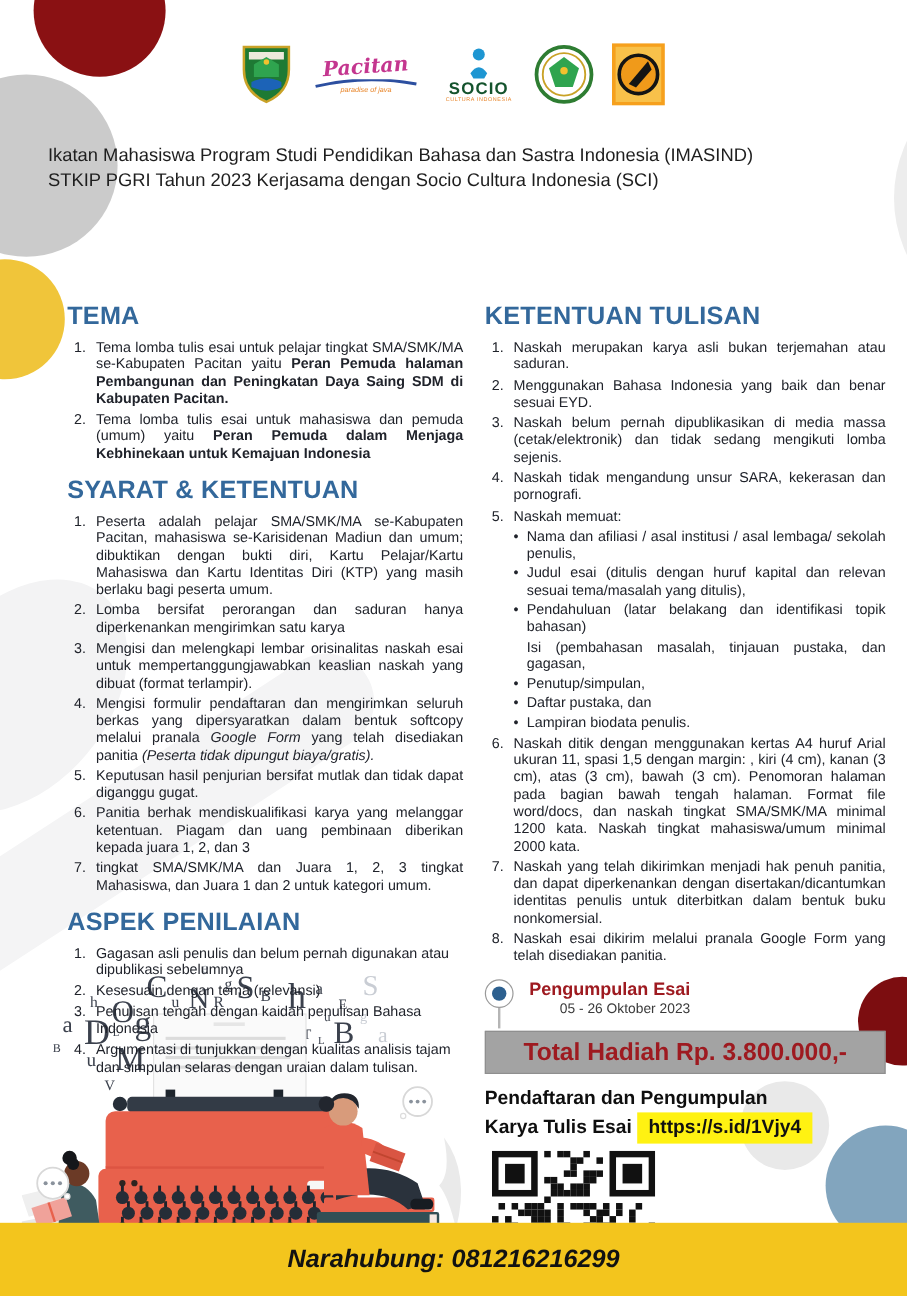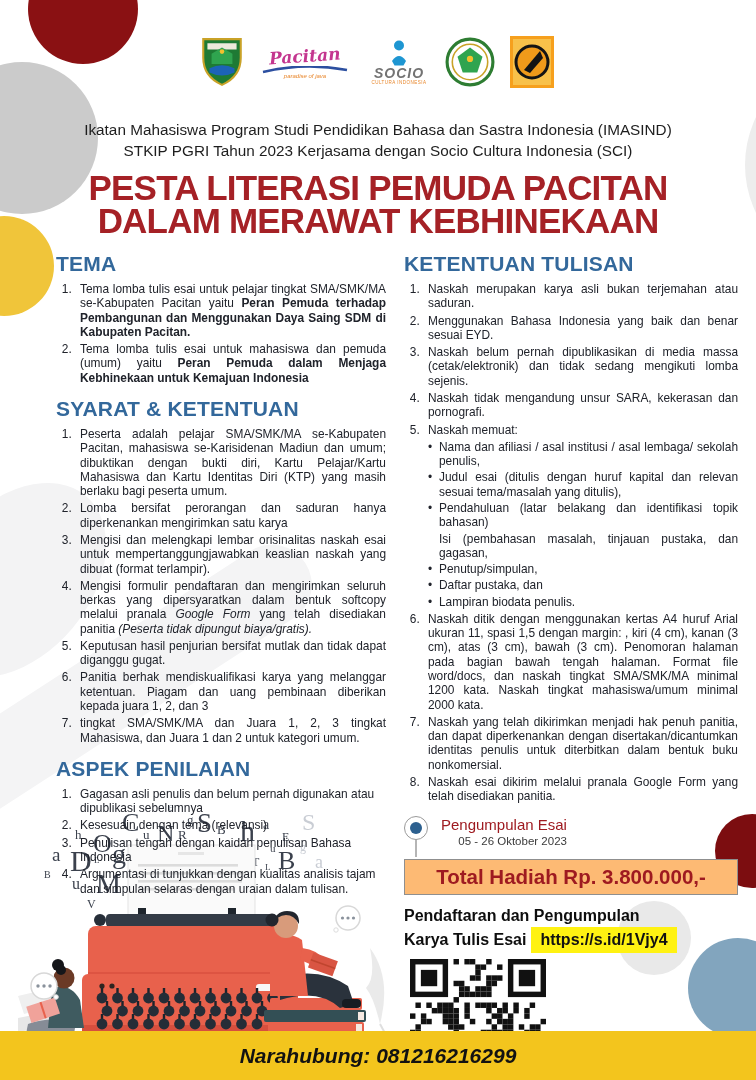--- a/index.html
+++ b/index.html
@@ -20,24 +20,24 @@
           transform:rotate(40deg);border-radius:50%;z-index:0;}
   
   .logos{position:absolute;top:36px;left:0;right:0;display:flex;justify-content:center;
          align-items:center;gap:14px;z-index:2;}
   .logo{display:flex;flex-direction:column;align-items:center;justify-content:center;}
   .paradise{position:relative;width:96px;text-align:center;}
   .paradise .script{font-family:"DejaVu Serif",serif;font-style:italic;font-weight:bold;
                     font-size:17px;color:#C4368F;transform:rotate(-4deg);}
   .paradise .tag{font-size:6px;color:#E8862B;font-style:italic;margin-top:-2px;}
   .socio{width:64px;text-align:center;}
-  .socio .word{font-size:14px;font-weight:bold;color:#737373;letter-spacing:1px;line-height:1;font-style:italic;}
+  .socio .word{font-size:14px;font-weight:bold;color:#14532d;letter-spacing:1px;line-height:1;}
   .socio .sub{font-size:4.5px;color:#E8862B;letter-spacing:0.5px;}
   
-  .org{position:absolute;top:120px;left:40px;right:40px;text-align:center;font-size:15.3px;
+  .org{position:absolute;top:120px;left:40px;right:40px;font-size:15.3px;
        color:#1E1E1E;line-height:1.35;z-index:2;}
   .title{position:absolute;top:172px;left:0;right:0;text-align:center;font-weight:bold;
          font-size:35px;line-height:0.94;color:#A52126;letter-spacing:-0.8px;z-index:2;}
   
   .columns{position:absolute;top:252px;left:0;right:0;display:flex;
            padding:0 18px 0 56px;gap:18px;z-index:2;}
   .col-left{flex:0 0 330px;}
   .col-right{flex:1;min-width:0;}
   section{margin-bottom:12px;}
   h2{margin:0 0 6px 0;font-size:21px;color:#33689B;letter-spacing:0.2px;}
@@ -49,36 +49,36 @@
   .bullets li{position:relative;padding-left:11px;margin-bottom:2px;text-align:justify;}
   .bullets li::before{content:"\2022";position:absolute;left:0;top:0;}
   .bullets li.nomark::before{content:"";}
   
   .tl{position:relative;margin-top:2px;}
   .tl-line{position:absolute;left:11px;top:12px;bottom:-10px;width:2px;background:#B5B5B5;}
   .tl-item{position:relative;display:flex;gap:13px;margin-bottom:6px;}
   .tl-dot{width:22px;height:22px;border:1.5px solid #9A9A9A;background:#FFF;border-radius:50%;
           display:flex;align-items:center;justify-content:center;flex:none;position:relative;z-index:1;}
   .tl-dot-inner{width:12px;height:12px;border-radius:50%;background:#2D608F;}
-  .tl-title{font-size:15px;font-weight:normal;color:#9E1A20;line-height:1.2;}
+  .tl-title{font-size:15px;font-weight:bold;color:#9E1A20;line-height:1.2;}
   .tl-date{font-size:11.5px;color:#3A3A3A;margin-top:1px;text-align:right;}
   
-  .prize{margin-top:6px;border:1.5px solid #8F8F8F;background:#fdba74;text-align:center;
+  .prize{margin-top:6px;border:1.5px solid #8F8F8F;background:#a3a3a3;text-align:center;
          padding:5px 2px;font-size:20.5px;font-weight:bold;color:#9E1A20;}
   .reg{margin-top:9px;font-size:16px;font-weight:bold;color:#0E0E0E;line-height:1.45;}
   .link-chip{display:inline-block;background:#FFF212;padding:1px 9px 2px 9px;margin-left:5px;
              color:#111;}
   .qr{margin-top:6px;width:136px;height:136px;margin-left:6px;background:#FFF;}
   
   .letters{position:absolute;left:28px;top:800px;width:360px;height:240px;z-index:1;
            pointer-events:none;}
   .letters span{position:absolute;font-family:"Liberation Serif",serif;line-height:1;}
   .scene{position:absolute;left:18px;top:828px;z-index:1;pointer-events:none;}
   
-  .footer{position:absolute;left:0;right:0;bottom:0;height:49px;background:#F3C51D;z-index:5;
+  .footer{position:absolute;left:0;right:0;bottom:0;height:61px;background:#F3C51D;z-index:5;
           display:flex;align-items:center;justify-content:center;}
   .footer span{font-size:21px;font-weight:bold;font-style:italic;color:#121212;}
 </style>
 </head>
 <body>
 
 <div class="page">
 
   <div class="circle c-red-tl"></div>
   <div class="circle c-gray-l"></div>
@@ -131,31 +131,27 @@
         <path d="M14 34 L30 15 L33 22 L20 37 Z" fill="#141414"></path>
       </svg>
     </div>
   </div>
 
   <div class="org">
     <div>Ikatan Mahasiswa Program Studi Pendidikan Bahasa dan Sastra Indonesia (IMASIND)</div>
     <div>STKIP PGRI Tahun 2023 Kerjasama dengan Socio Cultura Indonesia (SCI)</div>
   </div>
 
-  <div class="title">
-    <div>PESTA LITERASI PEMUDA PACITAN</div>
-    <div>DALAM MERAWAT KEBHINEKAAN</div>
-  </div>
 
   <div class="columns">
     <div class="col-left">
       <section>
         <h2>TEMA</h2>
         <ol class="lst">
-          <li><span>Tema lomba tulis esai untuk pelajar tingkat SMA/SMK/MA se-Kabupaten Pacitan yaitu </span><span style="font-weight: 700;">Peran Pemuda terhadap Pembangunan dan Menggunakan Daya Saing SDM di Kabupaten Pacitan.</span></li>
+          <li><span>Tema lomba tulis esai untuk pelajar tingkat SMA/SMK/MA se-Kabupaten Pacitan yaitu </span><span style="font-weight: 700;">Peran Pemuda halaman Pembangunan dan Peningkatan Daya Saing SDM di Kabupaten Pacitan.</span></li>
           <li><span>Tema lomba tulis esai untuk mahasiswa dan pemuda (umum) yaitu </span><span style="font-weight: 700;">Peran Pemuda dalam Menjaga Kebhinekaan untuk Kemajuan Indonesia</span></li>
         </ol>
       </section>
       <section>
         <h2>SYARAT &amp; KETENTUAN</h2>
         <ol class="lst">
           <li>Peserta adalah pelajar SMA/SMK/MA se-Kabupaten Pacitan, mahasiswa se-Karisidenan Madiun dan umum; dibuktikan dengan bukti diri, Kartu Pelajar/Kartu Mahasiswa dan Kartu Identitas Diri (KTP) yang masih berlaku bagi peserta umum.</li>
           <li>Lomba bersifat perorangan dan saduran hanya diperkenankan mengirimkan satu karya</li>
           <li>Mengisi dan melengkapi lembar orisinalitas naskah esai untuk mempertanggungjawabkan keaslian naskah yang dibuat (format terlampir).</li>
           <li><span>Mengisi formulir pendaftaran dan mengirimkan seluruh berkas yang dipersyaratkan dalam bentuk softcopy melalui pranala </span><span style="font-style: italic;">Google Form</span><span> yang telah disediakan panitia </span><span style="font-style: italic;">(Peserta tidak dipungut biaya/gratis).</span></li>

